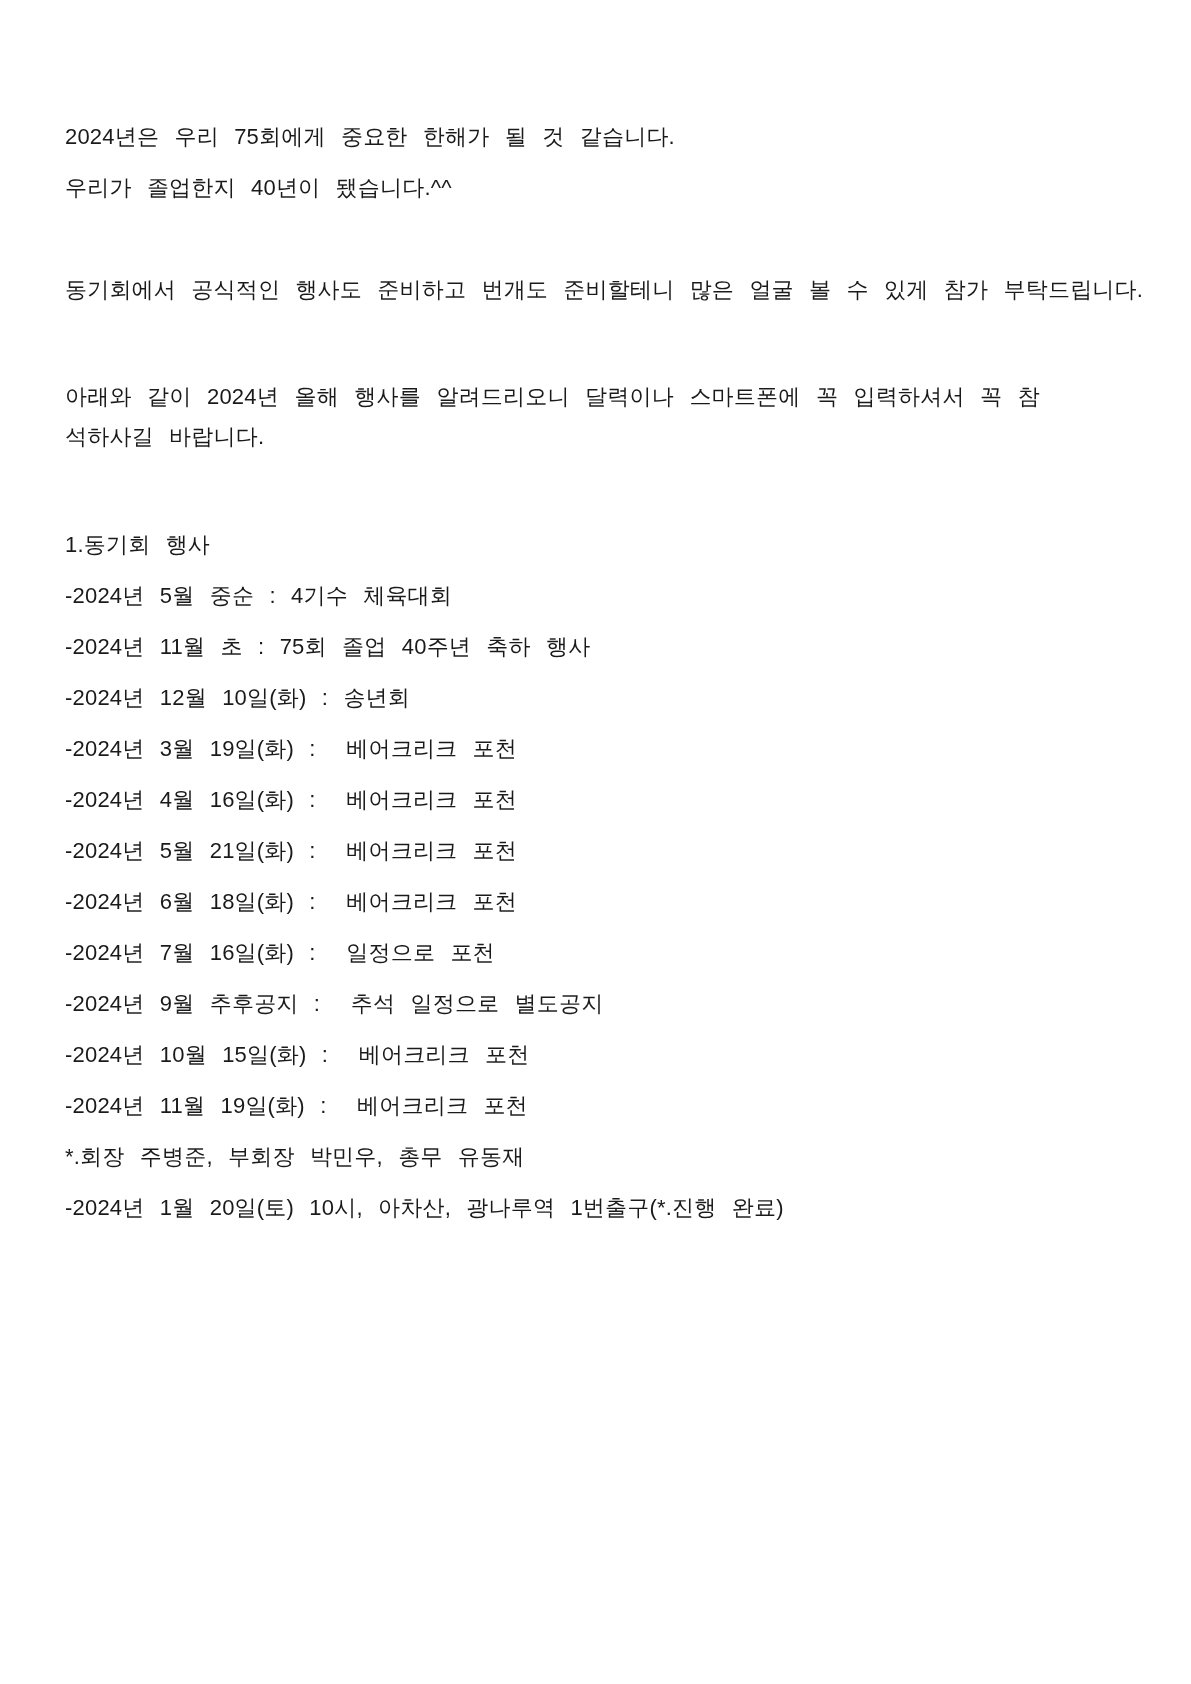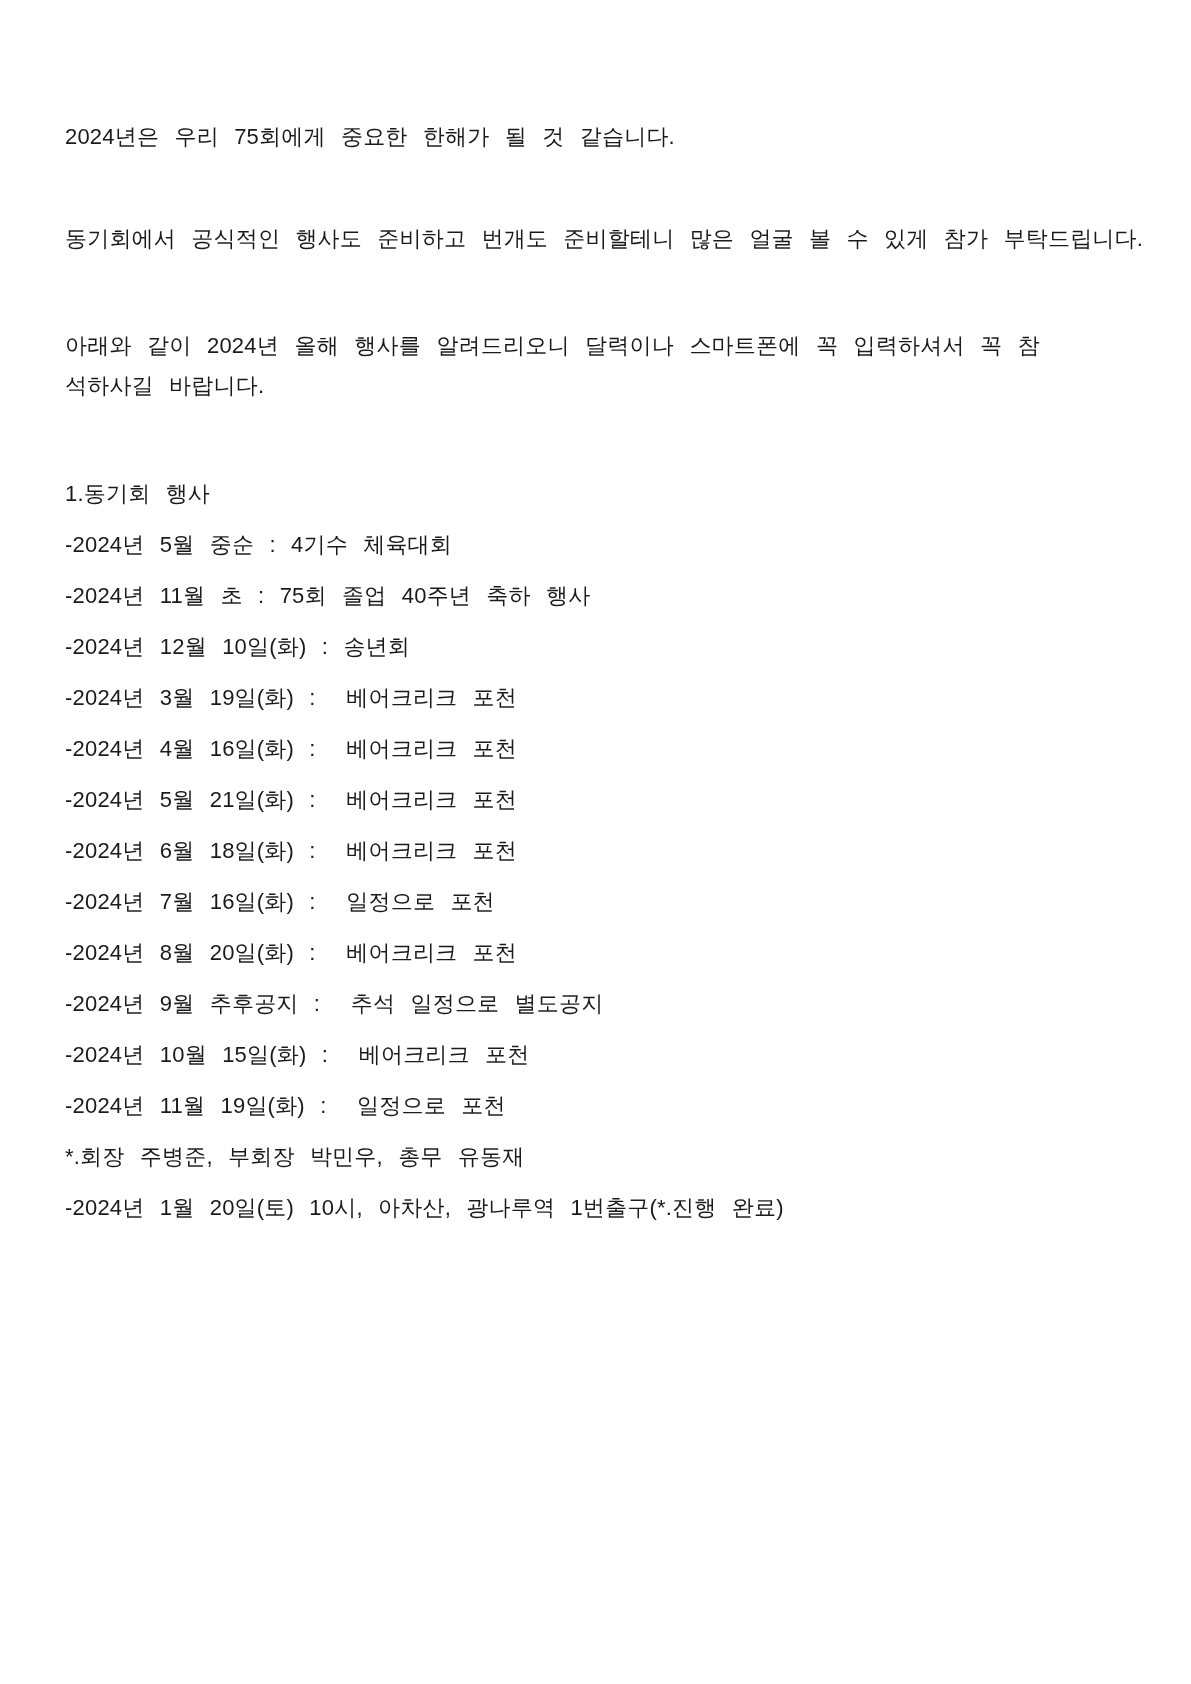--- a/index.html
+++ b/index.html
@@ -38,36 +38,36 @@
   .gap {
     margin-top: 73px;        
   }
 </style>
 </head>
 <body>
 
 <div class="page">
 
   <p class="line">2024년은 우리 75회에게 중요한 한해가 될 것 같습니다.</p>
+  <p class="line">우리가 졸업한지 40년이 됐습니다.^^</p>
 
   <p class="line gap">동기회에서 공식적인 행사도 준비하고 번개도 준비할테니 많은 얼굴 볼 수 있게 참가 부탁드립니다.</p>
 
   <p class="para gap">아래와 같이 2024년 올해 행사를 알려드리오니 달력이나 스마트폰에 꼭 입력하셔서 꼭 참석하사길 바랍니다.</p>
 
   <p class="line gap">1.동기회 행사</p>
   <p class="line">-2024년 5월 중순 : 4기수 체육대회</p>
   <p class="line">-2024년 11월 초 : 75회 졸업 40주년 축하 행사</p>
   <p class="line">-2024년 12월 10일(화) : 송년회</p>
 
   <p class="line">-2024년 3월 19일(화) :  베어크리크 포천</p>
   <p class="line">-2024년 4월 16일(화) :  베어크리크 포천</p>
   <p class="line">-2024년 5월 21일(화) :  베어크리크 포천</p>
   <p class="line">-2024년 6월 18일(화) :  베어크리크 포천</p>
   <p class="line">-2024년 7월 16일(화) :  일정으로 포천</p>
-  <p class="line">-2024년 8월 20일(화) :  베어크리크 포천</p>
   <p class="line">-2024년 9월 추후공지 :  추석 일정으로 별도공지</p>
   <p class="line">-2024년 10월 15일(화) :  베어크리크 포천</p>
-  <p class="line">-2024년 11월 19일(화) :  일정으로 포천</p>
+  <p class="line">-2024년 11월 19일(화) :  베어크리크 포천</p>
   <p class="line">*.회장 주병준, 부회장 박민우, 총무 유동재</p>
 
   <p class="line">-2024년 1월 20일(토) 10시, 아차산, 광나루역 1번출구(*.진행 완료)</p>
 
 </div>
 
 </body></html>

